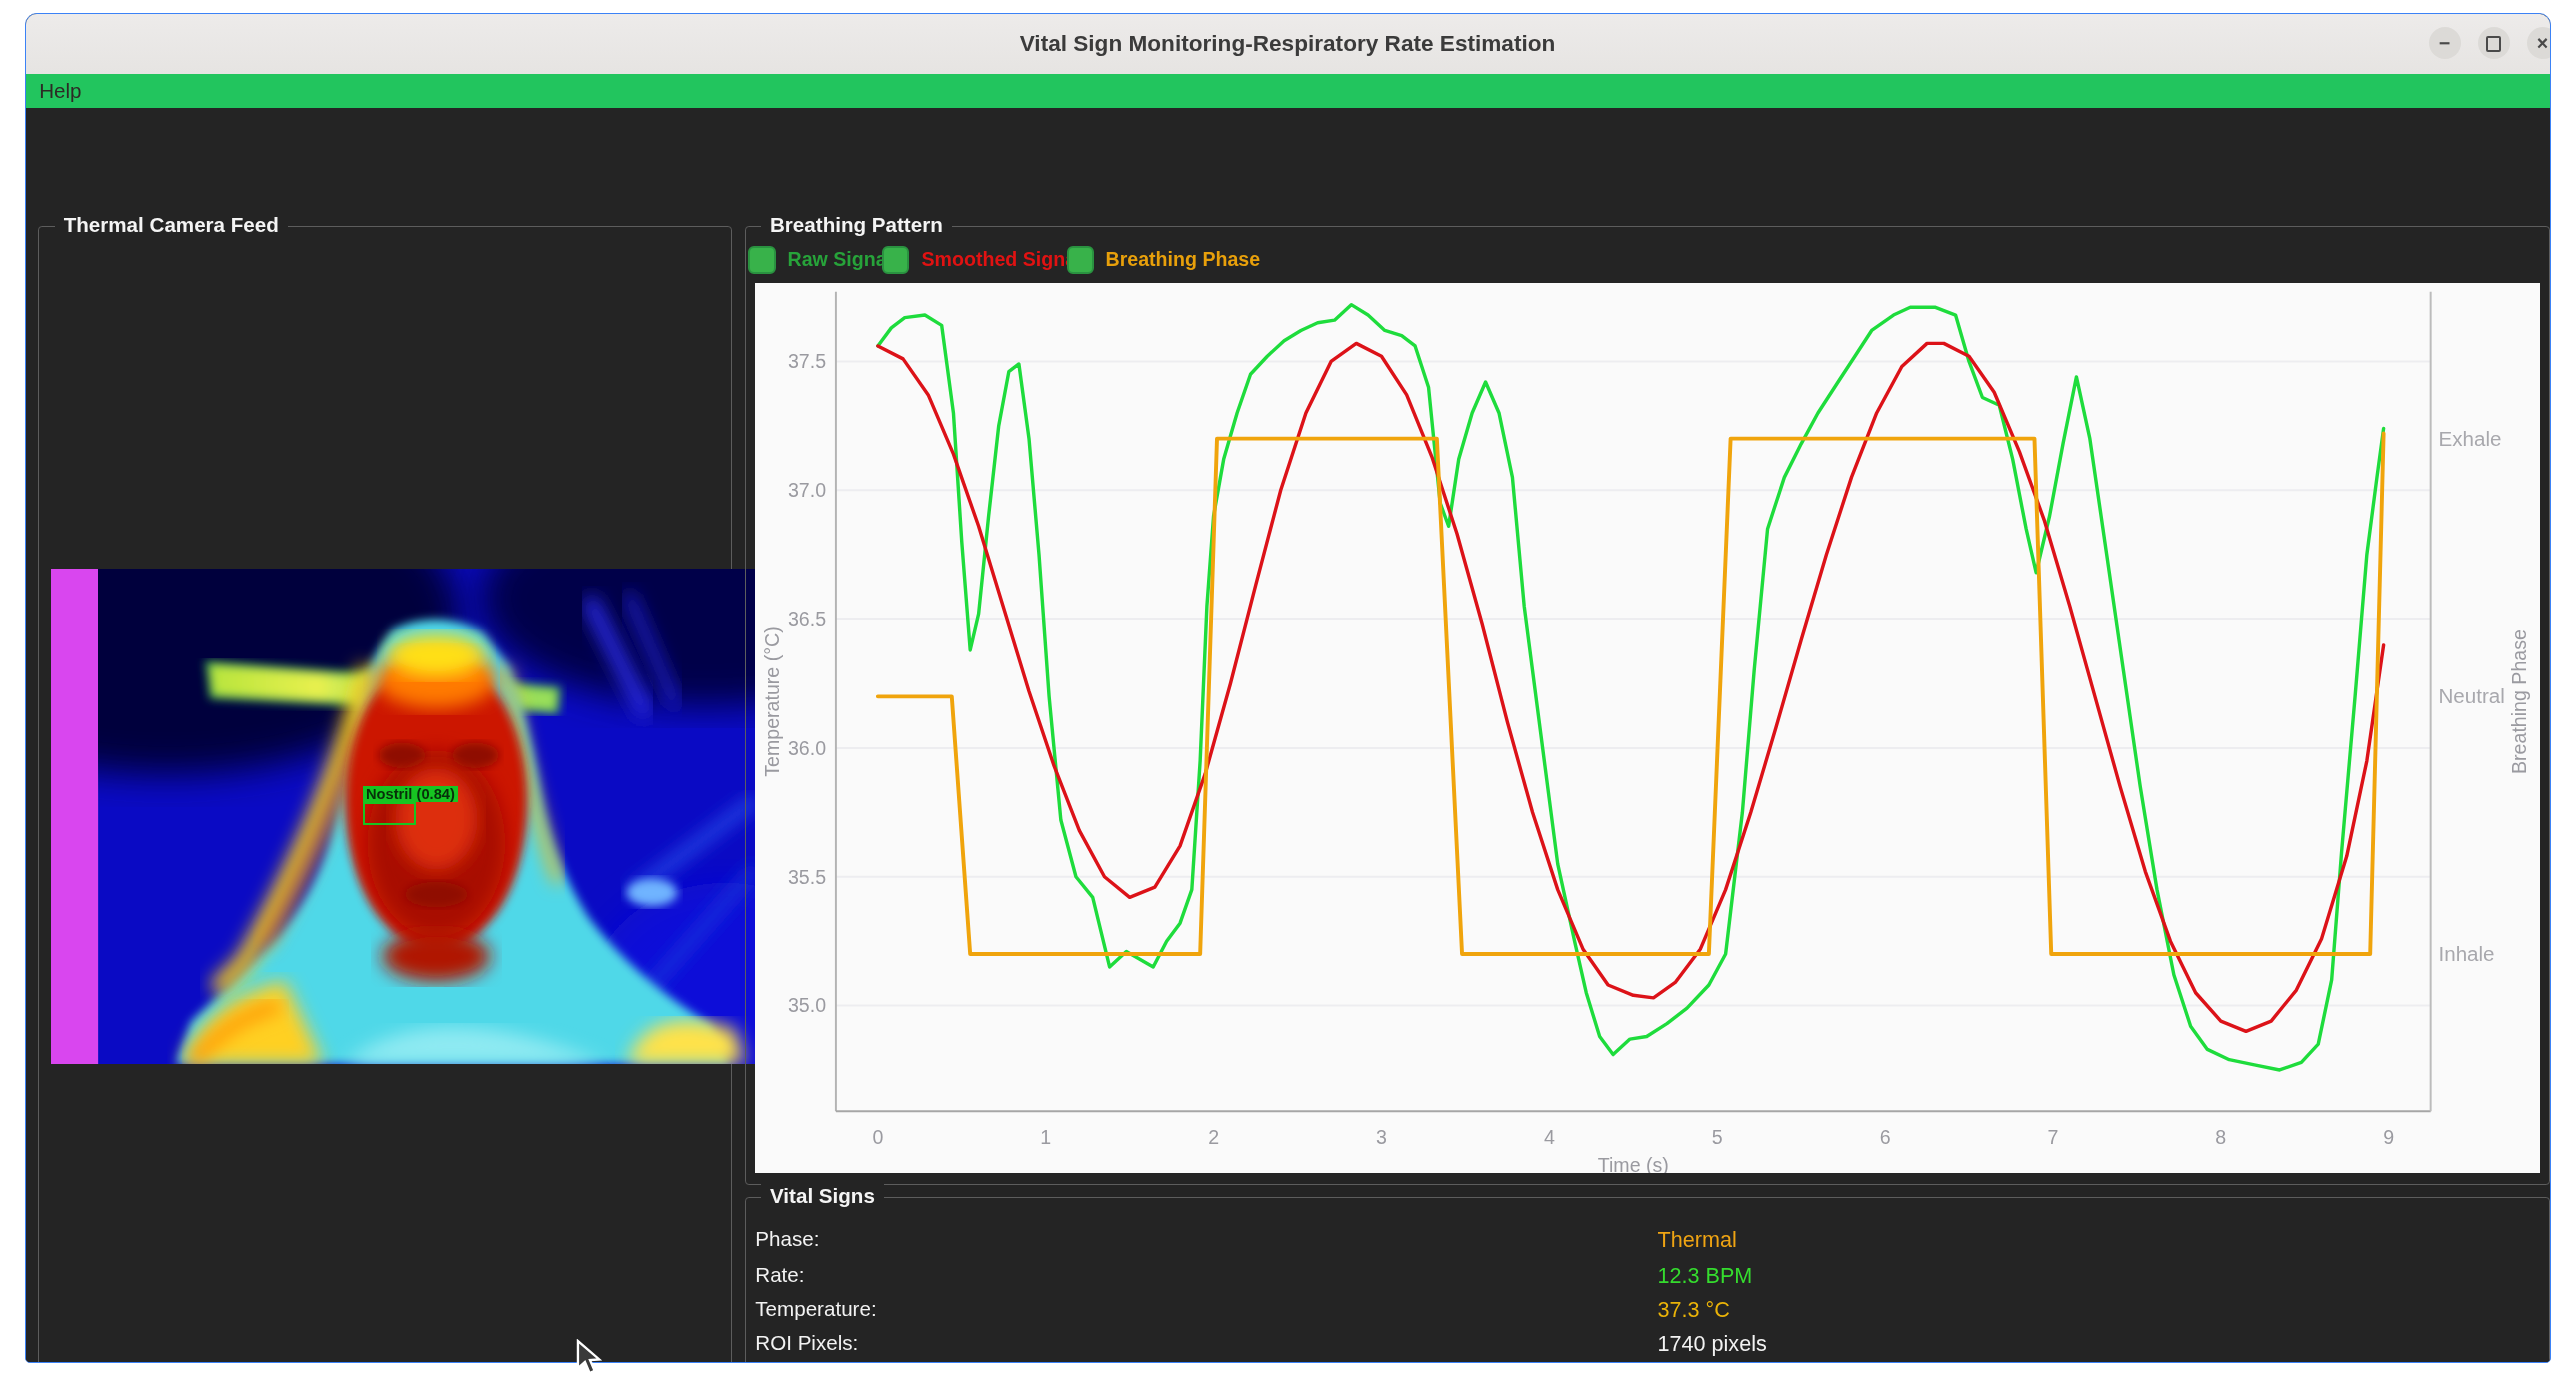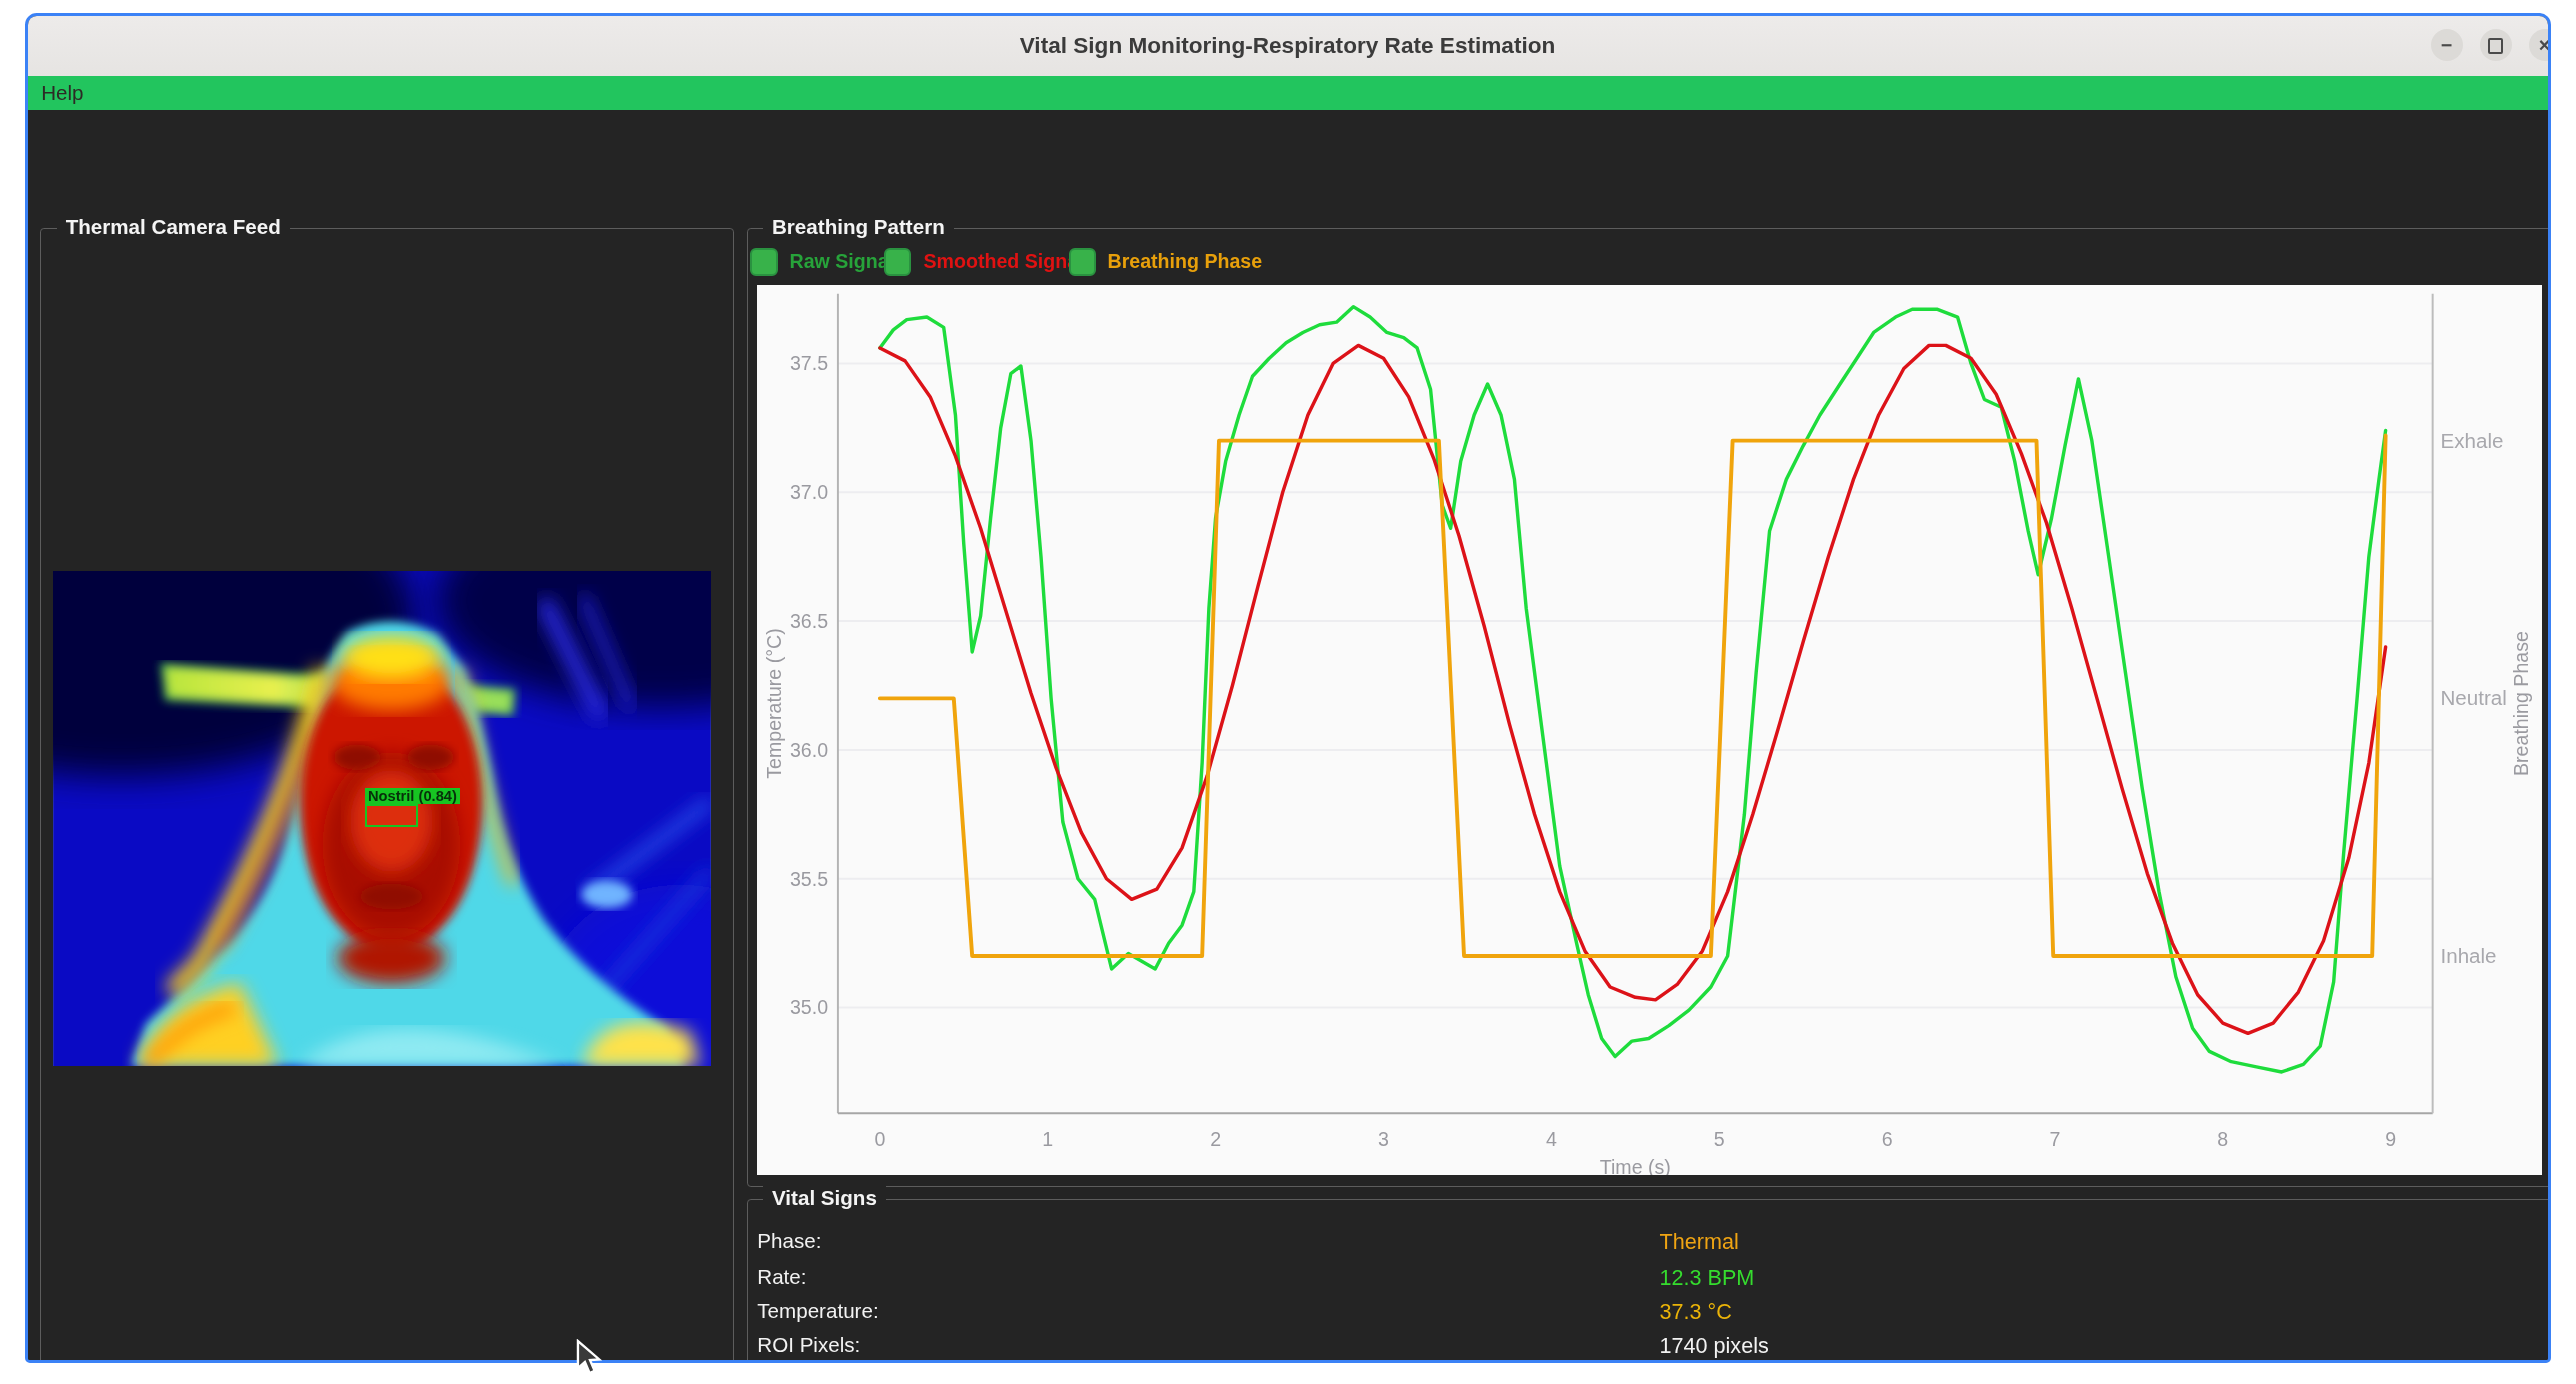--- a/index.html
+++ b/index.html
@@ -1,18 +1,18 @@
 <!DOCTYPE html>
 <html><head>
 <meta charset="utf-8">
 <style>
   html,body{margin:0;padding:0;background:#ffffff;width:2576px;height:1385px;overflow:hidden;
             font-family:"Liberation Sans",sans-serif;}
   #window{position:absolute;left:24.5px;top:12.7px;width:2526px;height:1350px;
-          border-radius:11.8px 11.8px 4.9px 4.9px;overflow:hidden;border:3px solid #3b82f6;
+          border-radius:11.8px 11.8px 4.9px 4.9px;overflow:hidden;border:1px solid #3b82f6;
           box-sizing:border-box;background:#242424;}
   
   #titlebar{position:absolute;left:0;top:0;width:100%;height:60px;
             background:linear-gradient(#edebea,#e6e4e2);border-bottom:1px solid #cfccc9;}
   #title-text{position:absolute;left:0;top:0;width:100%;height:60px;line-height:60px;
               text-align:center;font-size:22.6px;font-weight:bold;color:#3b3b3b;}
   .winbtn{position:absolute;top:13.7px;width:32px;height:32px;border-radius:50%;
           background:#dcdad7;color:#4a4a4a;text-align:center;line-height:32px;
           font-size:19.6px;font-weight:bold;cursor:default;}
   .winbtn .sq{display:inline-block;width:11.8px;height:11.8px;border:2px solid #4a4a4a;
@@ -21,21 +21,21 @@
   #menubar{position:absolute;left:0;top:60px;width:100%;height:34px;background:#22c55e;
            border-bottom:1px solid #d8d6d3;}
   #menu-help{display:inline-block;padding:0 13.7px;height:34px;line-height:33px;
              font-size:20.6px;color:#2d2a25;}
   
   #content{position:absolute;left:0;top:94px;width:100%;height:1256px;background:#242424;}
   .groupbox{position:absolute;border:1px solid #5d5d5d;border-radius:3.9px;box-sizing:border-box;}
   .grouplabel{position:absolute;top:-13.7px;left:15.7px;background:#242424;padding:0 8.8px;
               color:#f4f4f4;font-size:20.6px;font-weight:bold;white-space:nowrap;}
   
-  #thermal-img{position:absolute;overflow:hidden;background:#bef264;}
+  #thermal-img{position:absolute;overflow:hidden;background:#d946ef;padding-left:47px;}
   #nostril-label{position:absolute;background:#17c522;color:#07300a;font-size:14.7px;
                  font-weight:bold;line-height:16.7px;padding:0 2.9px;white-space:nowrap;}
   #nostril-roi{position:absolute;border:2.9px solid #17c522;box-sizing:border-box;}
   
   .legend-item{position:absolute;height:29px;}
   .legend-box{position:absolute;width:27.5px;height:27.5px;border-radius:5.9px;
               background:#38b24a;border:2px solid #2a9240;box-sizing:border-box;}
   .legend-text{position:absolute;top:2px;font-size:19.6px;font-weight:bold;white-space:nowrap;}
   
   #chart-canvas{position:absolute;background:#fafafa;}

